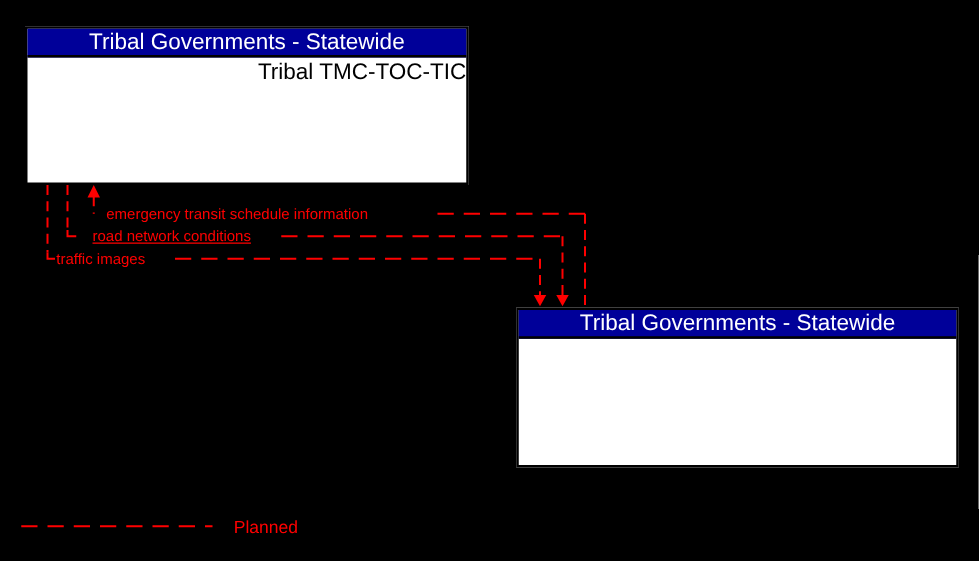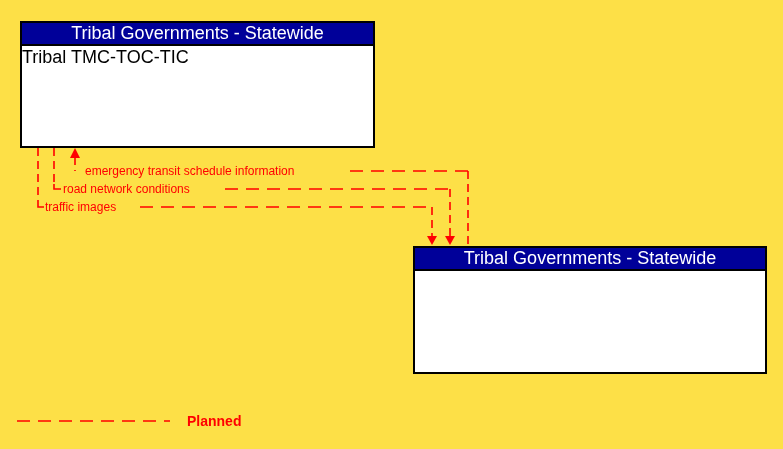--- a/index.html
+++ b/index.html
@@ -1,19 +1,19 @@
 <!DOCTYPE html>
 <html><head>
 <meta charset="utf-8">
 <style>
   html,body{margin:0;padding:0;background:#ffffff;}
   .canvas{
     position:relative;
     width:783px;height:449px;
-    background:#fde047;
+    background:#000000;
     font-family:"Liberation Sans", sans-serif;
     overflow:hidden;
   }
   .lines-layer{position:absolute;left:0;top:0;width:783px;height:449px;}
   .box{
     position:absolute;
     box-sizing:border-box;
     border:2px solid #000000;
     background:#ffffff;
   }
@@ -22,39 +22,39 @@
     color:#ffffff;
     text-align:center;
     font-size:18px;
     height:21px;
     line-height:21px;
     border-bottom:2px solid #000000;
     white-space:nowrap;
     overflow:hidden;
   }
   .box-body{
-    text-align:left;
+    text-align:right;
     font-size:18px;
     color:#000000;
     padding-top:1px;
     white-space:nowrap;
   }
   #box-tmc{left:20px;top:21px;width:355px;height:127px;}
   #box-transit{left:413px;top:246px;width:354px;height:128px;}
   .flow-label{
     position:absolute;
     color:#ff0000;
     font-size:12px;
     line-height:15px;
     white-space:nowrap;
   }
   #label-emergency{left:85px;top:164px;}
-  #label-road{left:63px;top:182px;}
+  #label-road{left:74px;top:182px;text-decoration:underline;}
   #label-traffic{left:45px;top:200px;}
-  #label-planned{left:187px;top:413px;font-size:14px;line-height:16px;font-weight:bold;}
+  #label-planned{left:187px;top:413px;font-size:14px;line-height:16px;}
 </style>
 </head>
 <body>
 
 <div class="canvas">
 
   <svg class="lines-layer" viewBox="0 0 783 449" width="783" height="449" stroke="#ff0000" fill="none" stroke-width="1.6">
 
     <g>
       <polygon points="75,148 70,158 80,158" fill="#ff0000" stroke="none"></polygon>

